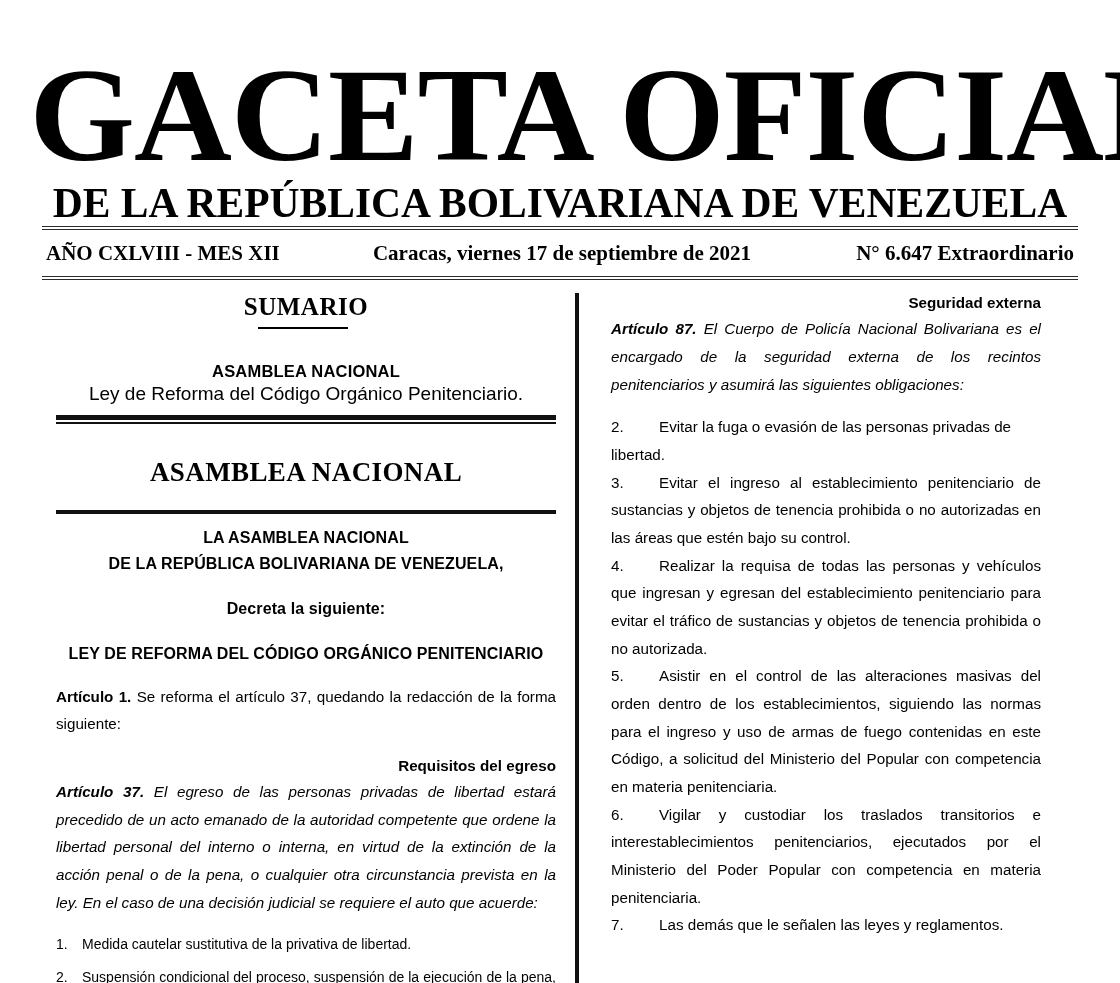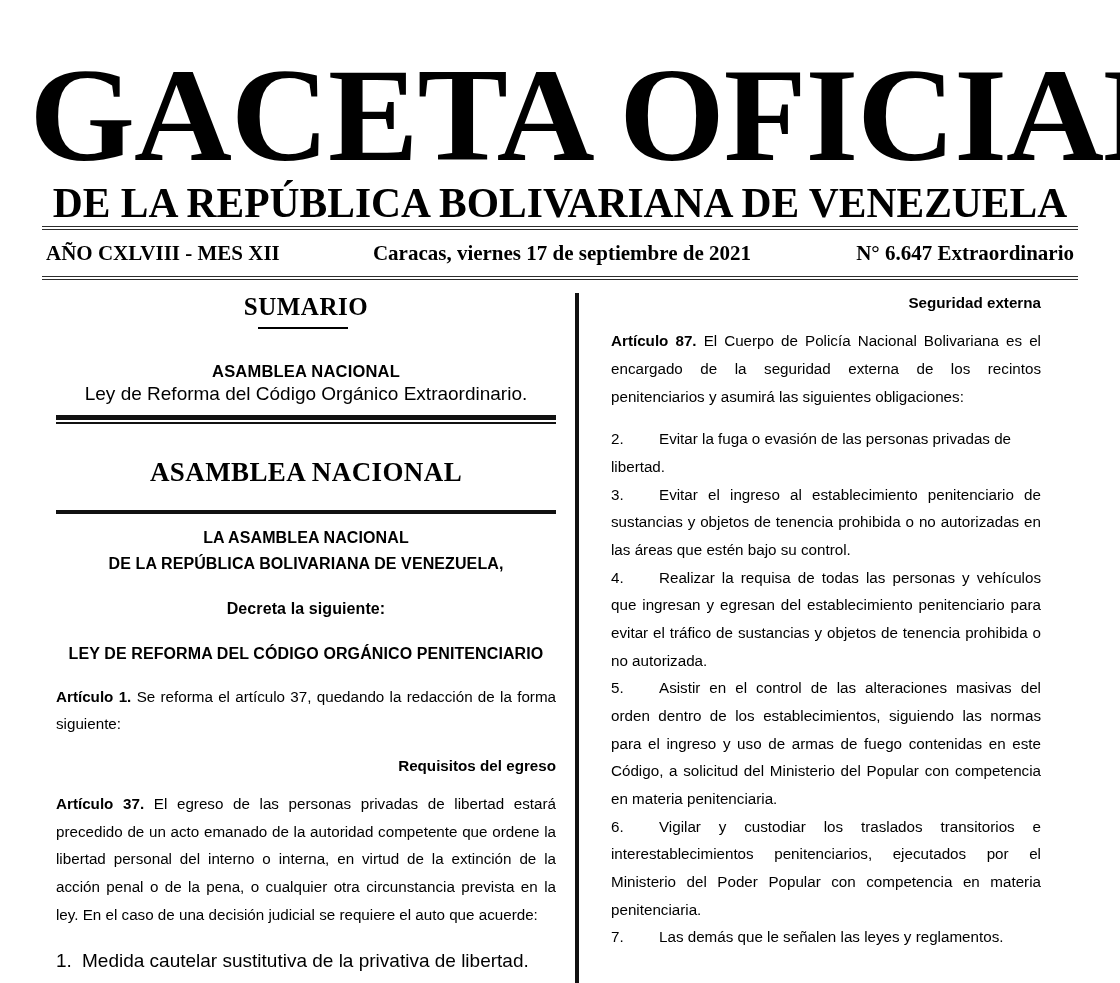--- a/index.html
+++ b/index.html
@@ -185,21 +185,21 @@
   .ctr-bold.tight { margin-top: 1px; }
   .ctr-bold.gap   { margin-top: 20px; }
 
   .body-p {
     font-size: 15.2px;
     line-height: 1.82;
     text-align: justify;
     margin-top: 16px;
     hyphens: none;
   }
-  .body-p.nogap { margin-top: 12px; }
+  .body-p.nogap { margin-top: 0; font-style: italic; }
   .body-p b { font-weight: 700; }
 
   .right-head {
     text-align: right;
     font-weight: 700;
     font-size: 15.2px;
     line-height: 1.6;
     margin-top: 16px;
   }
   .right-head.first { margin-top: 0; }
@@ -208,21 +208,21 @@
   ol.numlist {
     margin: 14px 0 0 0;
     padding: 0;
     list-style: none;
     counter-reset: li;
   }
   ol.numlist > li {
     counter-increment: li;
     position: relative;
     padding-left: 26px;
-    font-size: 19px;
+    font-size: 14px;
     line-height: 1.82;
     text-align: justify;
     margin-bottom: 1px;
     margin-top: 8px;
   }
   ol.numlist > li::before {
     content: counter(li) ".";
     position: absolute;
     left: 0;
     top: 0;
@@ -270,21 +270,21 @@
   <div class="rule-double"></div>
 
   <div class="columns">
 
     <div class="col-left">
 
       <div class="sumario"><span>S</span><span class="u">UMARI</span><span>O</span></div>
 
       <div class="sumario-entry">
         <span class="org">ASAMBLEA NACIONAL</span>
-        <span class="desc">Ley de Reforma del Código Orgánico Extraordinario.</span>
+        <span class="desc">Ley de Reforma del Código Orgánico Penitenciario.</span>
       </div>
 
       <div class="rule-thickthin"></div>
 
       <div class="section-title">ASAMBLEA NACIONAL</div>
 
       <div class="rule-thick"></div>
 
       <div class="ctr-bold">LA ASAMBLEA NACIONAL</div>
       <div class="ctr-bold tight">DE LA REPÚBLICA BOLIVARIANA DE VENEZUELA,</div>

